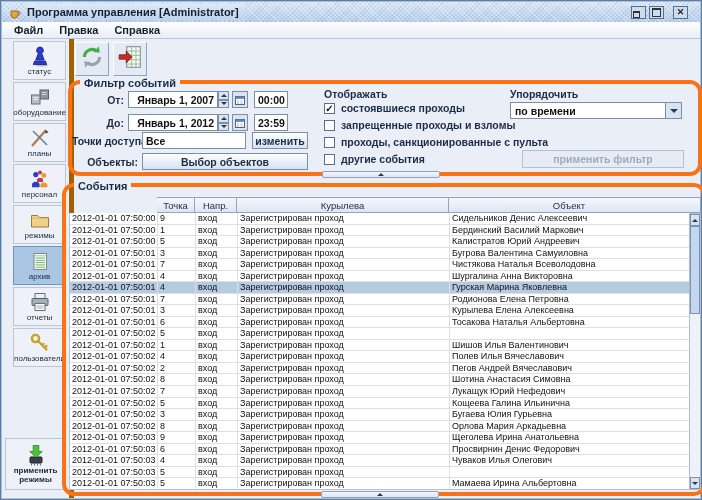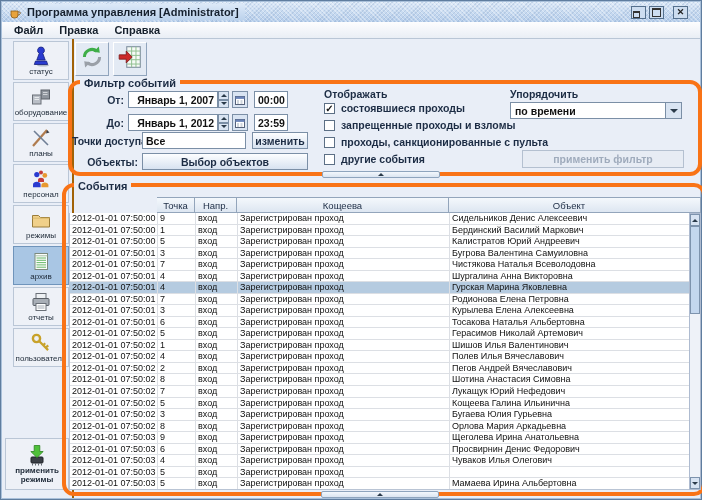--- a/index.html
+++ b/index.html
@@ -21,21 +21,21 @@
   .btn-min{right:54px}.btn-max{right:36px}.btn-close{right:12px}
   .glyph-min{width:5px;height:4px;border:1px solid #333;border-top-width:2px;margin-top:4px;margin-right:4px;}
   .glyph-max{width:7px;height:6px;border:1px solid #333;border-top-width:2px;}
   .glyph-close{font-size:9px;font-weight:bold;line-height:9px;color:#222;}
   
   .menubar{position:absolute;left:2px;top:22px;right:2px;height:17px;
     background:linear-gradient(#fdfdfe,#e9eef5);border-bottom:1px solid #b9c6d6;
     display:flex;align-items:center;padding-left:4px;box-sizing:border-box;}
   .menuitem{font-size:11px;font-weight:bold;color:#16202c;padding:1px 8px;cursor:default;}
   
-  .sidebar{position:absolute;left:2px;top:39px;bottom:2px;width:72px;border-right:2px solid #a16207;box-sizing:border-box;padding-left:8px;}
+  .sidebar{position:absolute;left:2px;top:39px;bottom:2px;width:72px;border-right:5px solid #a16207;box-sizing:border-box;padding-left:8px;}
   .sbitem{margin:2px 3px 0 3px;height:39px;background:#eef1f7;border:1px solid #bac6d6;box-sizing:border-box;
     display:flex;flex-direction:column;align-items:center;justify-content:center;cursor:default;}
   .sbitem.selected{background:#a9c6e4;border-color:#6f94bb;}
   .sbicon{width:22px;height:22px;flex:0 0 auto;}
   .sbicon svg{display:block}
   .sblabel{font-size:8px;color:#1c2836;line-height:9px;white-space:nowrap;}
   .sbapply{position:absolute;left:3px;right:3px;bottom:8px;height:52px;background:#eef1f7;border:1px solid #bac6d6;
     box-sizing:border-box;display:flex;flex-direction:column;align-items:center;justify-content:center;}
   .sbapply .sblabel{font-weight:bold;}
   
@@ -341,21 +341,21 @@
         <i class="tri-up tri-sm"></i>
       </div>
   </div>
 
   <div class="groupbox gb-events">
     <span class="legend">События</span>
     <div class="thead">
       <div class="hcell c0">Время</div>
       <div class="hcell c1">Точка</div>
       <div class="hcell c2">Напр.</div>
-      <div class="hcell c3">Кощеева</div>
+      <div class="hcell c3">Курылева</div>
       <div class="hcell c4">Объект</div>
     </div>
     <div class="hfiller"></div>
     <div class="tbody">
         <div class="trow">
           <div class="tcell c0">2012-01-01 07:50:00</div>
           <div class="tcell c1">9</div>
           <div class="tcell c2">вход</div>
           <div class="tcell c3">Зарегистрирован проход</div>
           <div class="tcell c4">Сидельников Денис Алексеевич</div>
@@ -421,21 +421,20 @@
           <div class="tcell c1">6</div>
           <div class="tcell c2">вход</div>
           <div class="tcell c3">Зарегистрирован проход</div>
           <div class="tcell c4">Тосакова Наталья Альбертовна</div>
         </div>
         <div class="trow">
           <div class="tcell c0">2012-01-01 07:50:02</div>
           <div class="tcell c1">5</div>
           <div class="tcell c2">вход</div>
           <div class="tcell c3">Зарегистрирован проход</div>
-          <div class="tcell c4">Герасимов Николай Артемович</div>
         </div>
         <div class="trow">
           <div class="tcell c0">2012-01-01 07:50:02</div>
           <div class="tcell c1">1</div>
           <div class="tcell c2">вход</div>
           <div class="tcell c3">Зарегистрирован проход</div>
           <div class="tcell c4">Шишов Илья Валентинович</div>
         </div>
         <div class="trow">
           <div class="tcell c0">2012-01-01 07:50:02</div>

